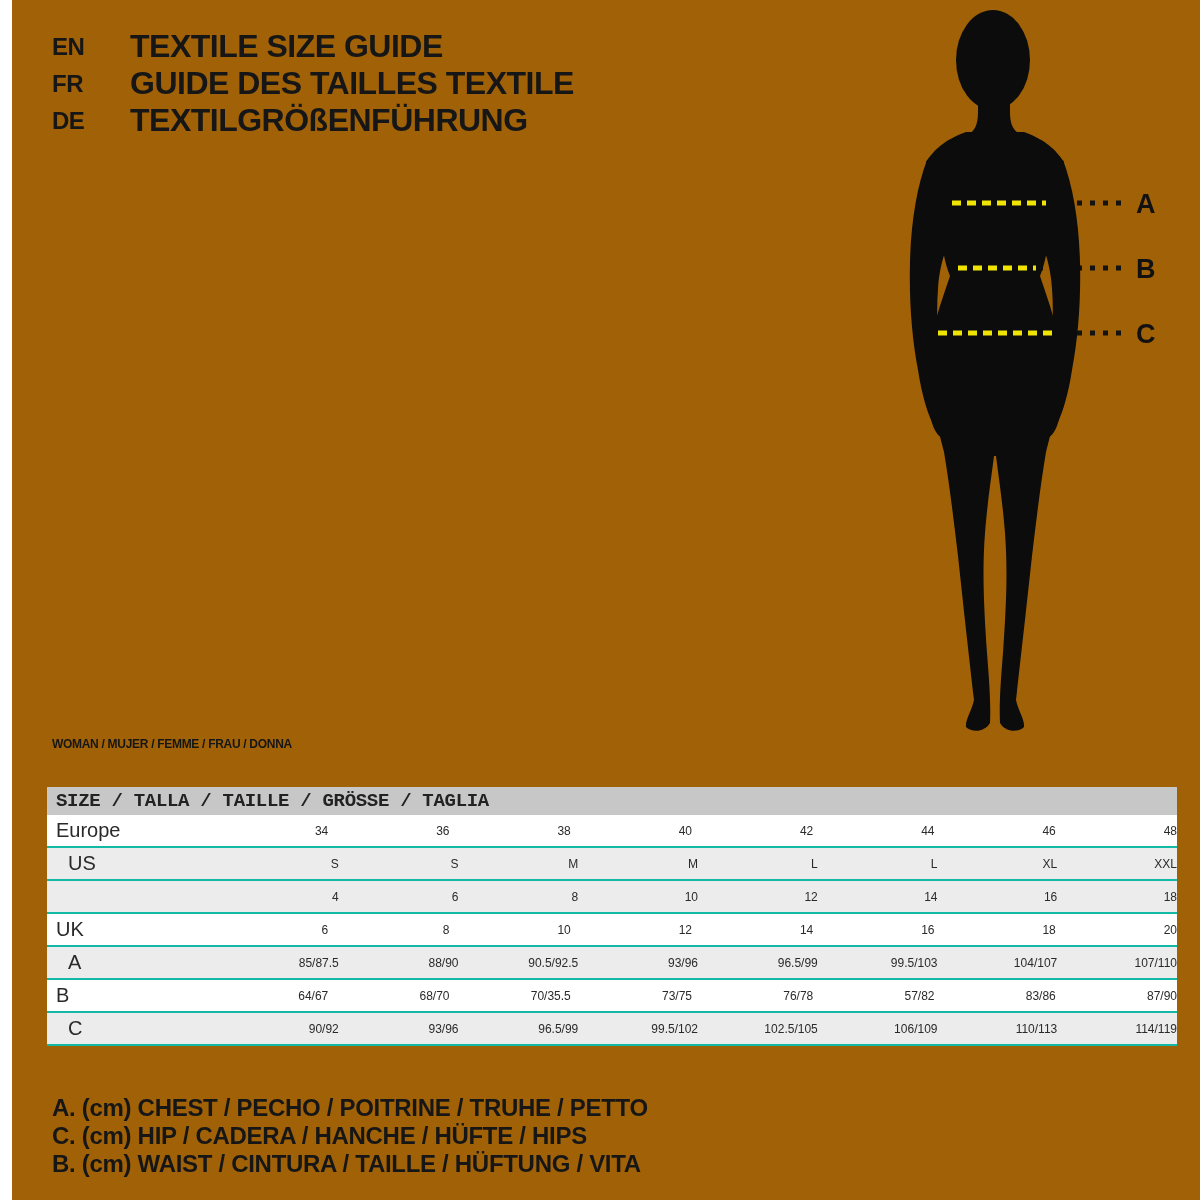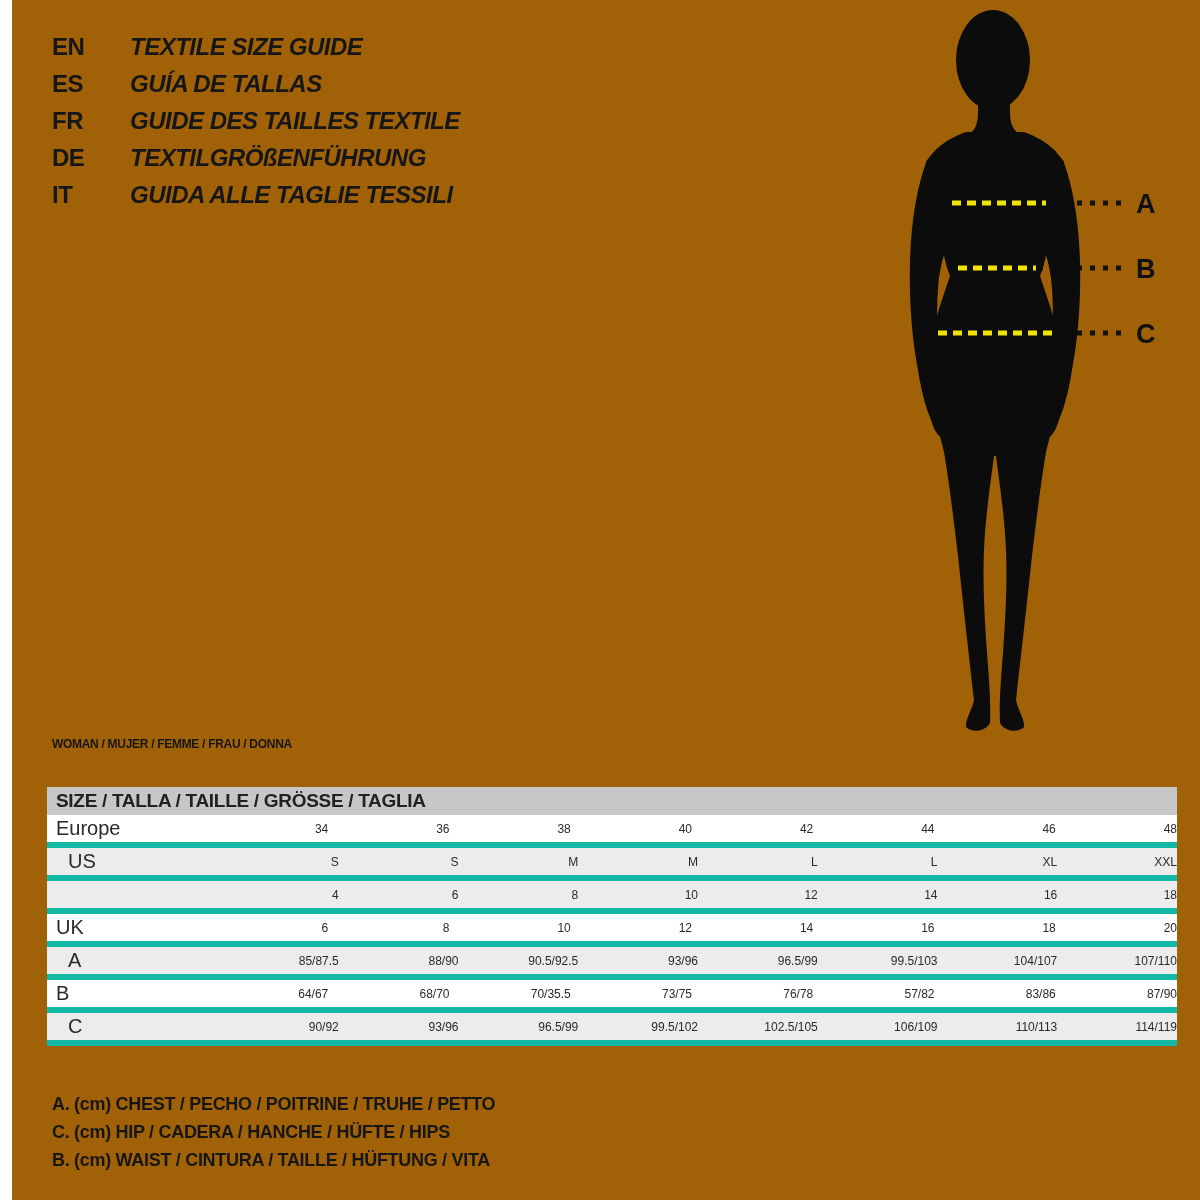--- a/index.html
+++ b/index.html
@@ -6,71 +6,63 @@
   body{
     width:1200px;height:1200px;background:#ffffff;position:relative;
     font-family:"Liberation Sans", sans-serif;color:#1c1c1c;overflow:hidden;
   }
   .canvas{position:absolute;left:12px;top:0;width:1200px;height:1200px;background:#a16207;}
 
   
   .lang-list{position:absolute;left:40px;top:28px;}
   .lang-row{display:flex;align-items:center;height:37px;}
   .lang-code{width:78px;font-size:24px;font-weight:700;letter-spacing:-0.5px;color:#161616;}
-  .lang-label{font-size:24px;font-weight:700;letter-spacing:-0.5px;color:#161616;white-space:nowrap;font-style:italic;}
+  .lang-label{font-size:32px;font-weight:700;letter-spacing:-0.5px;color:#161616;white-space:nowrap;}
 
   
   .figure-wrap{position:absolute;left:878px;top:8px;width:280px;height:732px;}
   .figure-wrap svg{display:block;}
   .sil{fill:#0c0c0c;stroke:none;}
   .yellow-dash{stroke:#f0e405;stroke-width:5;stroke-dasharray:9 6;fill:none;}
   .black-dots{stroke:#131313;stroke-width:5;stroke-dasharray:5 8;fill:none;}
   .marker-text{font-family:"Liberation Sans",sans-serif;font-size:27px;font-weight:600;fill:#111;}
 
   
   .gender-heading{position:absolute;left:40px;top:737px;font-size:12px;font-weight:700;letter-spacing:-0.3px;color:#161616;}
 
   
   .size-table{position:absolute;left:35px;top:787px;width:1130px;}
   .table-header{height:28px;line-height:28px;background:#c7c7c7;font-size:19px;font-weight:700;
-    padding-left:9px;letter-spacing:-0.3px;color:#222;box-sizing:border-box;}
-  .tr{display:flex;align-items:center;height:33px;border-bottom:6px solid #14b8a6;box-sizing:border-box;background:#fff;}
+    padding-left:9px;letter-spacing:-0.3px;color:#222;box-sizing:border-box;font-family:Liberation Mono, monospace;}
+  .tr{display:flex;align-items:center;height:33px;border-bottom:2px solid #14b8a6;box-sizing:border-box;background:#fff;}
   .tr.shade{background:#ececec;padding-left:12px;}
   .tl{width:160px;padding-left:9px;font-size:20px;color:#2a2a2a;box-sizing:border-box;}
   .td{flex:1;text-align:right;font-size:12px;color:#2a2a2a;}
 
   
   .notes{position:absolute;left:40px;top:1094px;}
-  .note-line{font-size:18px;font-weight:700;height:28px;letter-spacing:-0.3px;color:#161616;white-space:nowrap;}
+  .note-line{font-size:24px;font-weight:700;height:28px;letter-spacing:-0.3px;color:#161616;white-space:nowrap;}
 </style>
 </head>
 <body>
 
 <div class="canvas">
 
   <div class="lang-list">
     <div class="lang-row">
       <span class="lang-code">EN</span>
       <span class="lang-label">TEXTILE SIZE GUIDE</span>
     </div>
     <div class="lang-row">
-      <span class="lang-code">ES</span>
-      <span class="lang-label">GUÍA DE TALLAS</span>
-    </div>
-    <div class="lang-row">
       <span class="lang-code">FR</span>
       <span class="lang-label">GUIDE DES TAILLES TEXTILE</span>
     </div>
     <div class="lang-row">
       <span class="lang-code">DE</span>
       <span class="lang-label">TEXTILGRÖßENFÜHRUNG</span>
-    </div>
-    <div class="lang-row">
-      <span class="lang-code">IT</span>
-      <span class="lang-label">GUIDA ALLE TAGLIE TESSILI</span>
     </div>
   </div>
 
   <div class="figure-wrap">
     <svg viewBox="0 0 280 732" width="280" height="732">
 
       <line class="black-dots" x1="70" y1="195" x2="235" y2="195"></line>
       <line class="black-dots" x1="70" y1="260" x2="235" y2="260"></line>
       <line class="black-dots" x1="70" y1="325" x2="235" y2="325"></line>
 

